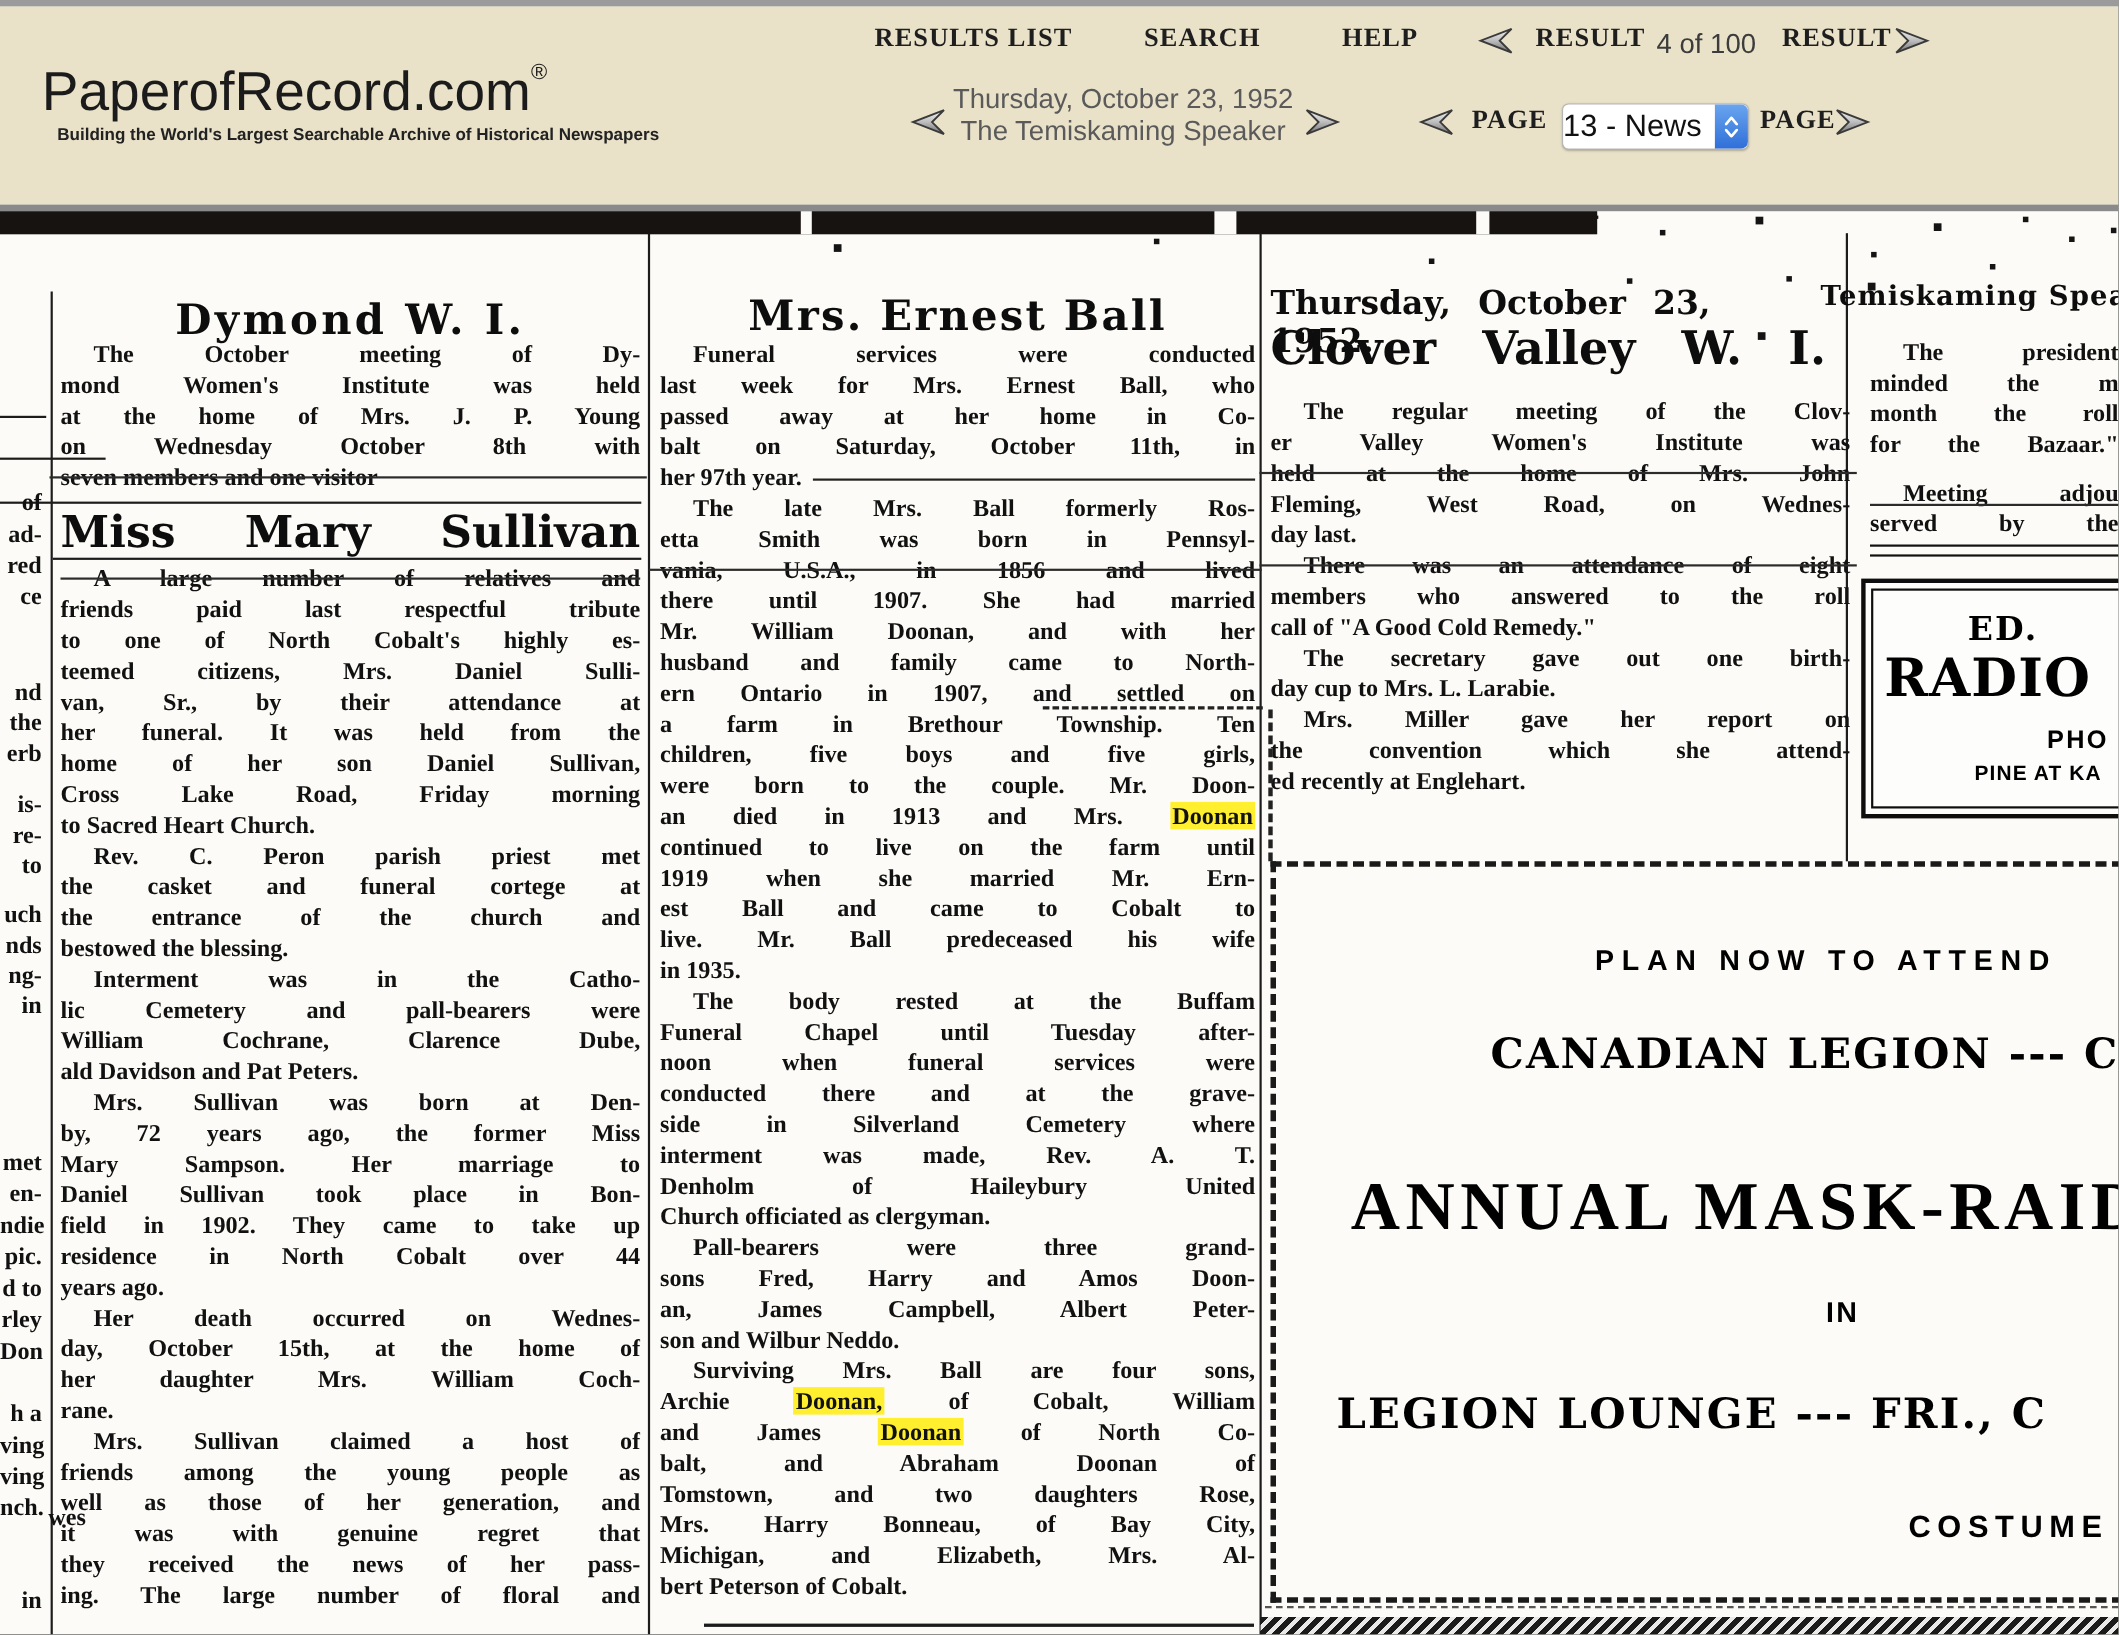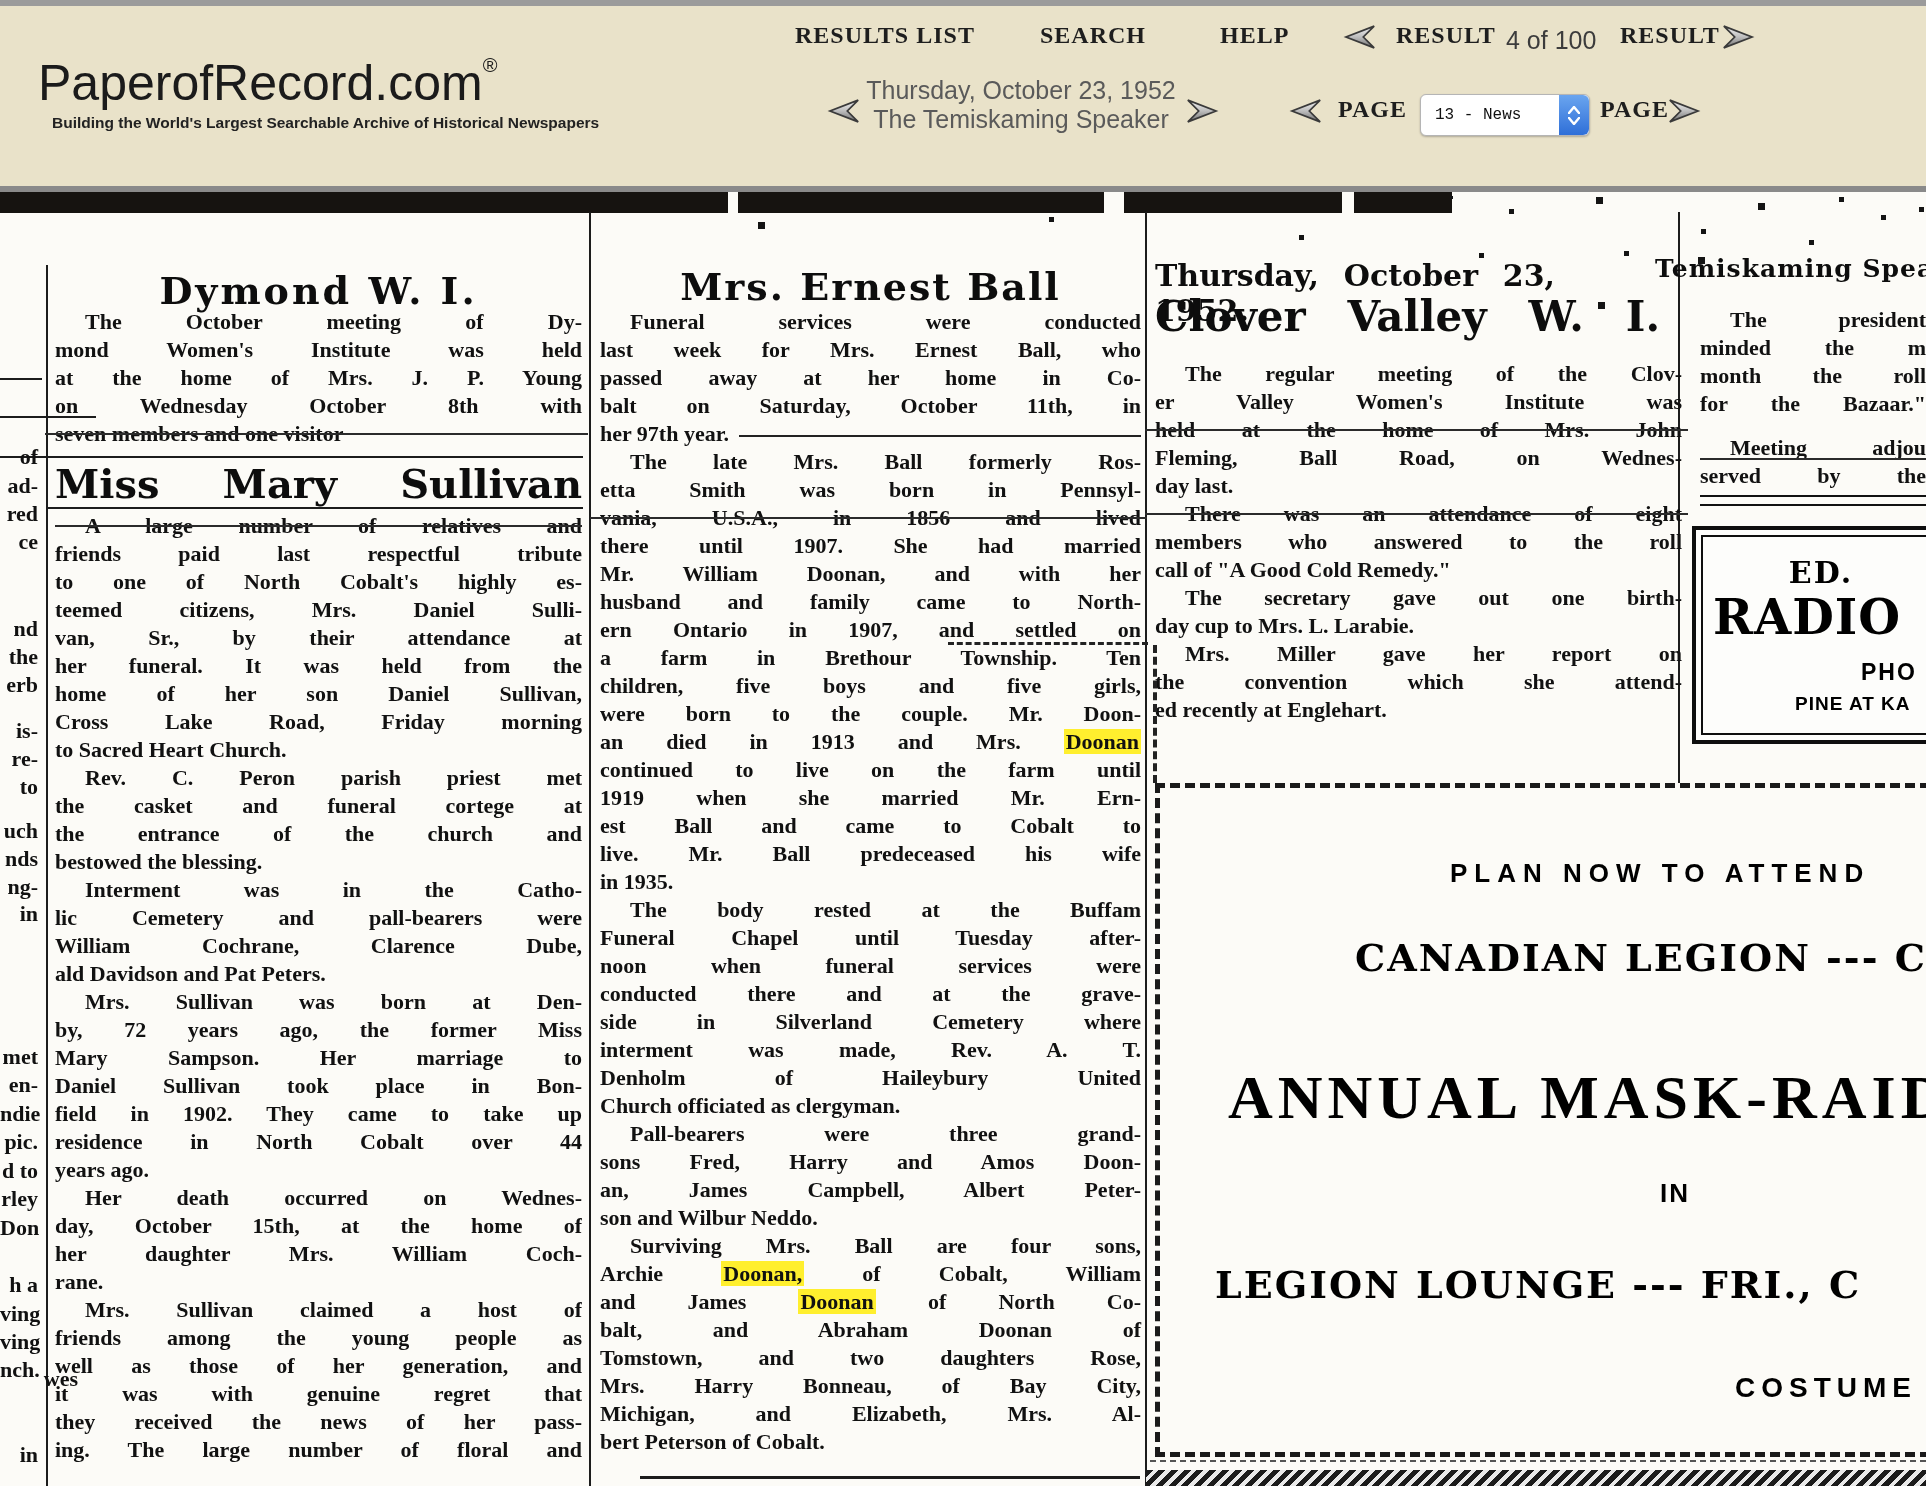--- a/index.html
+++ b/index.html
@@ -9,21 +9,21 @@
   .header{position:absolute;left:0;top:6px;width:1926px;height:180px;background:#e9e2c9;}
   .logo{position:absolute;left:38px;top:48px;color:#1b1b1b;font-family:"Liberation Sans",sans-serif;font-size:50px;letter-spacing:0;}
   .logo .reg{font-size:20px;vertical-align:28px;}
   .tagline{position:absolute;left:40px;top:108px;color:#222;font-family:"Liberation Sans",sans-serif;font-size:15.5px;font-weight:bold;margin-left:12px;}
   .navlab{position:absolute;color:#1e1e1e;font-family:"Liberation Serif",serif;font-weight:700;font-size:24px;letter-spacing:1px;cursor:pointer;white-space:nowrap;}
   .result-pos{position:absolute;left:1506px;top:20px;color:#3c3c3c;font-family:"Liberation Sans",sans-serif;font-size:25px;}
   .nav-arrow{position:absolute;width:34px;height:26px;cursor:pointer;}
   .nav-arrow.flip{transform:scaleX(-1);}
   .dateblock{position:absolute;left:860px;top:70px;width:322px;text-align:center;color:#5a5a5a;font-family:"Liberation Sans",sans-serif;font-size:25px;line-height:29px;}
   .page-select{position:absolute;left:1420px;top:88px;width:168px;height:40px;background:#fff;border:1px solid #b5b5b5;border-radius:6px;box-shadow:0 1px 2px rgba(0,0,0,.25);cursor:pointer;display:flex;align-items:center;}
-  .page-select .val{flex:1;padding-left:14px;font-family:Liberation Mono, monospace;font-size:16px;color:#111;white-space:nowrap;overflow:hidden;}
+  .page-select .val{flex:1;font-family:Liberation Sans, sans-serif;font-size:28px;color:#111;white-space:nowrap;overflow:hidden;}
   .page-select .stepper{width:30px;height:40px;margin-left:auto;background:linear-gradient(#6aa5ef,#2f6fd8);border-radius:0 6px 6px 0;display:flex;flex-direction:column;align-items:center;justify-content:center;gap:3px;}
   
   .scan-grayline{position:absolute;left:0;top:186px;width:1926px;height:6px;background:#8a8a8a;}
   .scan-blackband{position:absolute;left:0;top:192px;width:1452px;height:21px;background:#161310;}
   .notch{position:absolute;top:192px;height:21px;background:#fcfbf7;}
   .vr{position:absolute;width:2px;background:#1c1c1c;}
   .hr{position:absolute;background:#1c1c1c;}
   .hr-dash{position:absolute;border-top:3px dashed #222;}
   
   .news{color:#111;font-size:22px;line-height:28px;font-weight:700;}
@@ -300,21 +300,21 @@
         </div>
       </div>
 
     <div class="headline just" style="left:1155px;top:258px;width:400px;font-size:30px;">Thursday, October 23, 1952.</div>
     <div class="headline just" style="left:1155px;top:292px;width:505px;font-size:42px;">Clover Valley W. I.</div>
     <div class="colblk news" style="left:1155px;top:360px;width:527px;">
         <div class="npara">
           <div class="nl first">The regular meeting of the Clov-</div>
           <div class="nl">er Valley Women's Institute was</div>
           <div class="nl strike">held at the home of Mrs. John</div>
-          <div class="nl">Fleming, Ball Road, on Wednes-</div>
+          <div class="nl">Fleming, West Road, on Wednes-</div>
           <div class="nl lastln">day last.</div>
         </div>
         <div class="npara">
           <div class="nl strike first">There was an attendance of eight</div>
           <div class="nl">members who answered to the roll</div>
           <div class="nl lastln">call of "A Good Cold Remedy."</div>
         </div>
         <div class="npara">
           <div class="nl first">The secretary gave out one birth-</div>
           <div class="nl lastln">day cup to Mrs. L. Larabie.</div>

